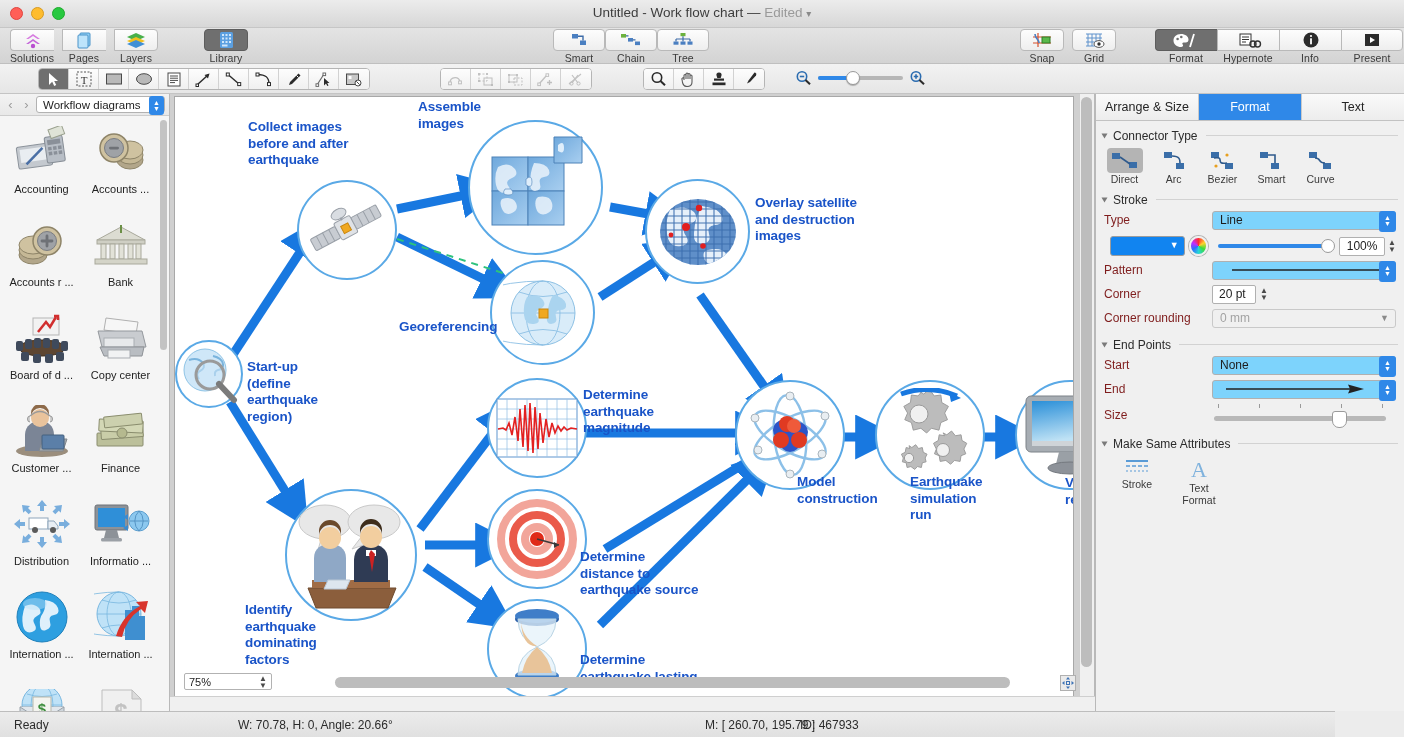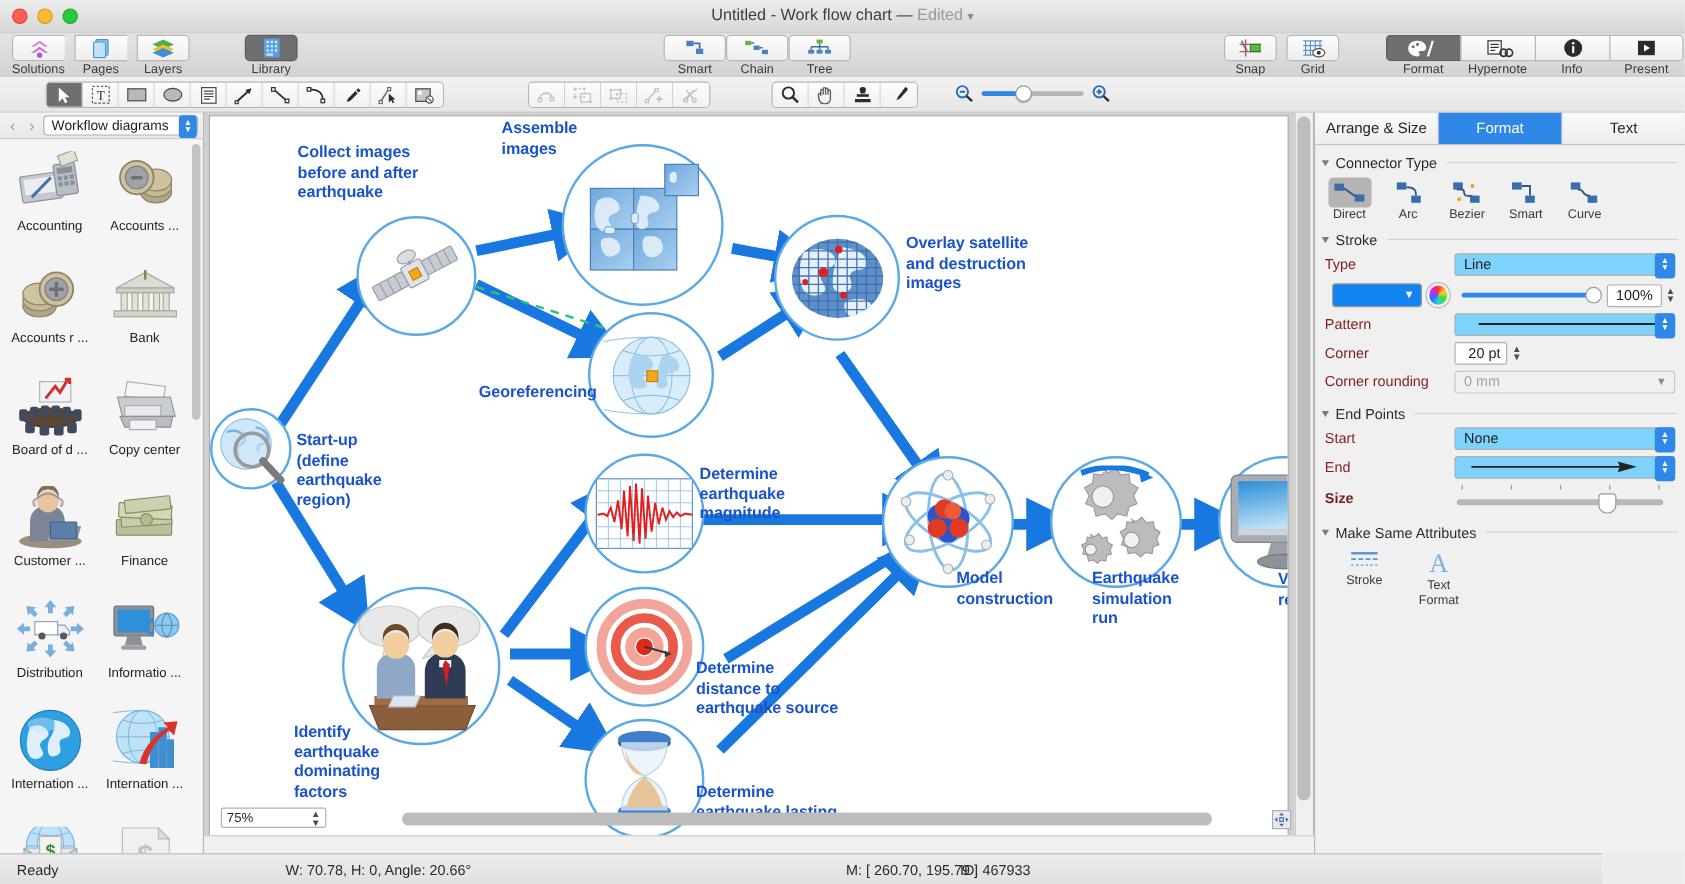--- a/index.html
+++ b/index.html
@@ -217,21 +217,21 @@
   }
   .opwrap{ display:flex; align-items:center; margin-left:10px; }
   .opslider{ position:relative; width:115px; height:14px; }
   .optrack{ position:absolute; top:5px; left:0; width:115px;height:4px;border-radius:2px;background:#2f88e8;}
   .opknob{ position:absolute; top:0; left:103px; width:14px;height:14px;border-radius:50%;
            background:#fff;border:1px solid #9a9a9a;}
   .opbox{ width:46px;height:19px;border:1px solid #b0b0b0;background:#fff;border-radius:2px;
           display:flex;align-items:center;justify-content:center;font-size:12px; margin-left:6px;}
   .opstep{ margin-left:3px; font-size:8px; line-height:7px; color:#4a4a4a; text-align:center;}
   .wtbox{ width:44px;height:19px;border:1px solid #b0b0b0;background:#fff;border-radius:2px;
-          display:flex;align-items:center;padding-left:6px;font-size:12px;justify-content:center;}
+          display:flex;align-items:center;padding-left:6px;font-size:12px;}
   .sizeslider{ flex:1; position:relative; height:22px; margin-left:2px; }
   .stick{ position:absolute; top:0; width:1px;height:4px;background:#9a9a9a; }
   .strack{ position:absolute; top:12px; left:0; width:172px;height:5px;border-radius:3px;background:#b8b8b8;}
   .sknob{ position:absolute; top:7px; left:118px; width:15px;height:17px;background:#fff;
           border:1px solid #9a9a9a; border-radius:3px 3px 7px 7px;}
   .msa{ display:flex; padding:6px 0 0 10px; }
   .msaitem{ width:62px; display:flex; flex-direction:column; align-items:center; }
   .msaitem .cap{ font-size:10.5px; color:#3a3a3a; text-align:center; line-height:12px; margin-top:2px;}
 
   
@@ -1298,21 +1298,21 @@
               <path d="M0 5 H126" stroke="#222" stroke-width="1.4"></path>
               <path d="M138 5 L122 0.5 L124 5 L122 9.5 Z" fill="#222"></path>
             </svg>
           <div class="stepbtn">
               <span>▲</span>
               <span>▼</span>
             </div>
         </div>
       </div>
 
-      <div class="row" style="height:28px;font-weight:bold;">
+      <div class="row" style="height:28px;">
         <div class="rlabel">Size</div>
         <div class="sizeslider">
           <div class="stick" style="left:4px;"></div>
             <div class="stick" style="left:45px;"></div>
           <div class="stick" style="left:86px;"></div>
             <div class="stick" style="left:127px;"></div>
           <div class="stick" style="left:168px;"></div>
           <div class="strack"></div>
           <div class="sknob"></div>
         </div>

